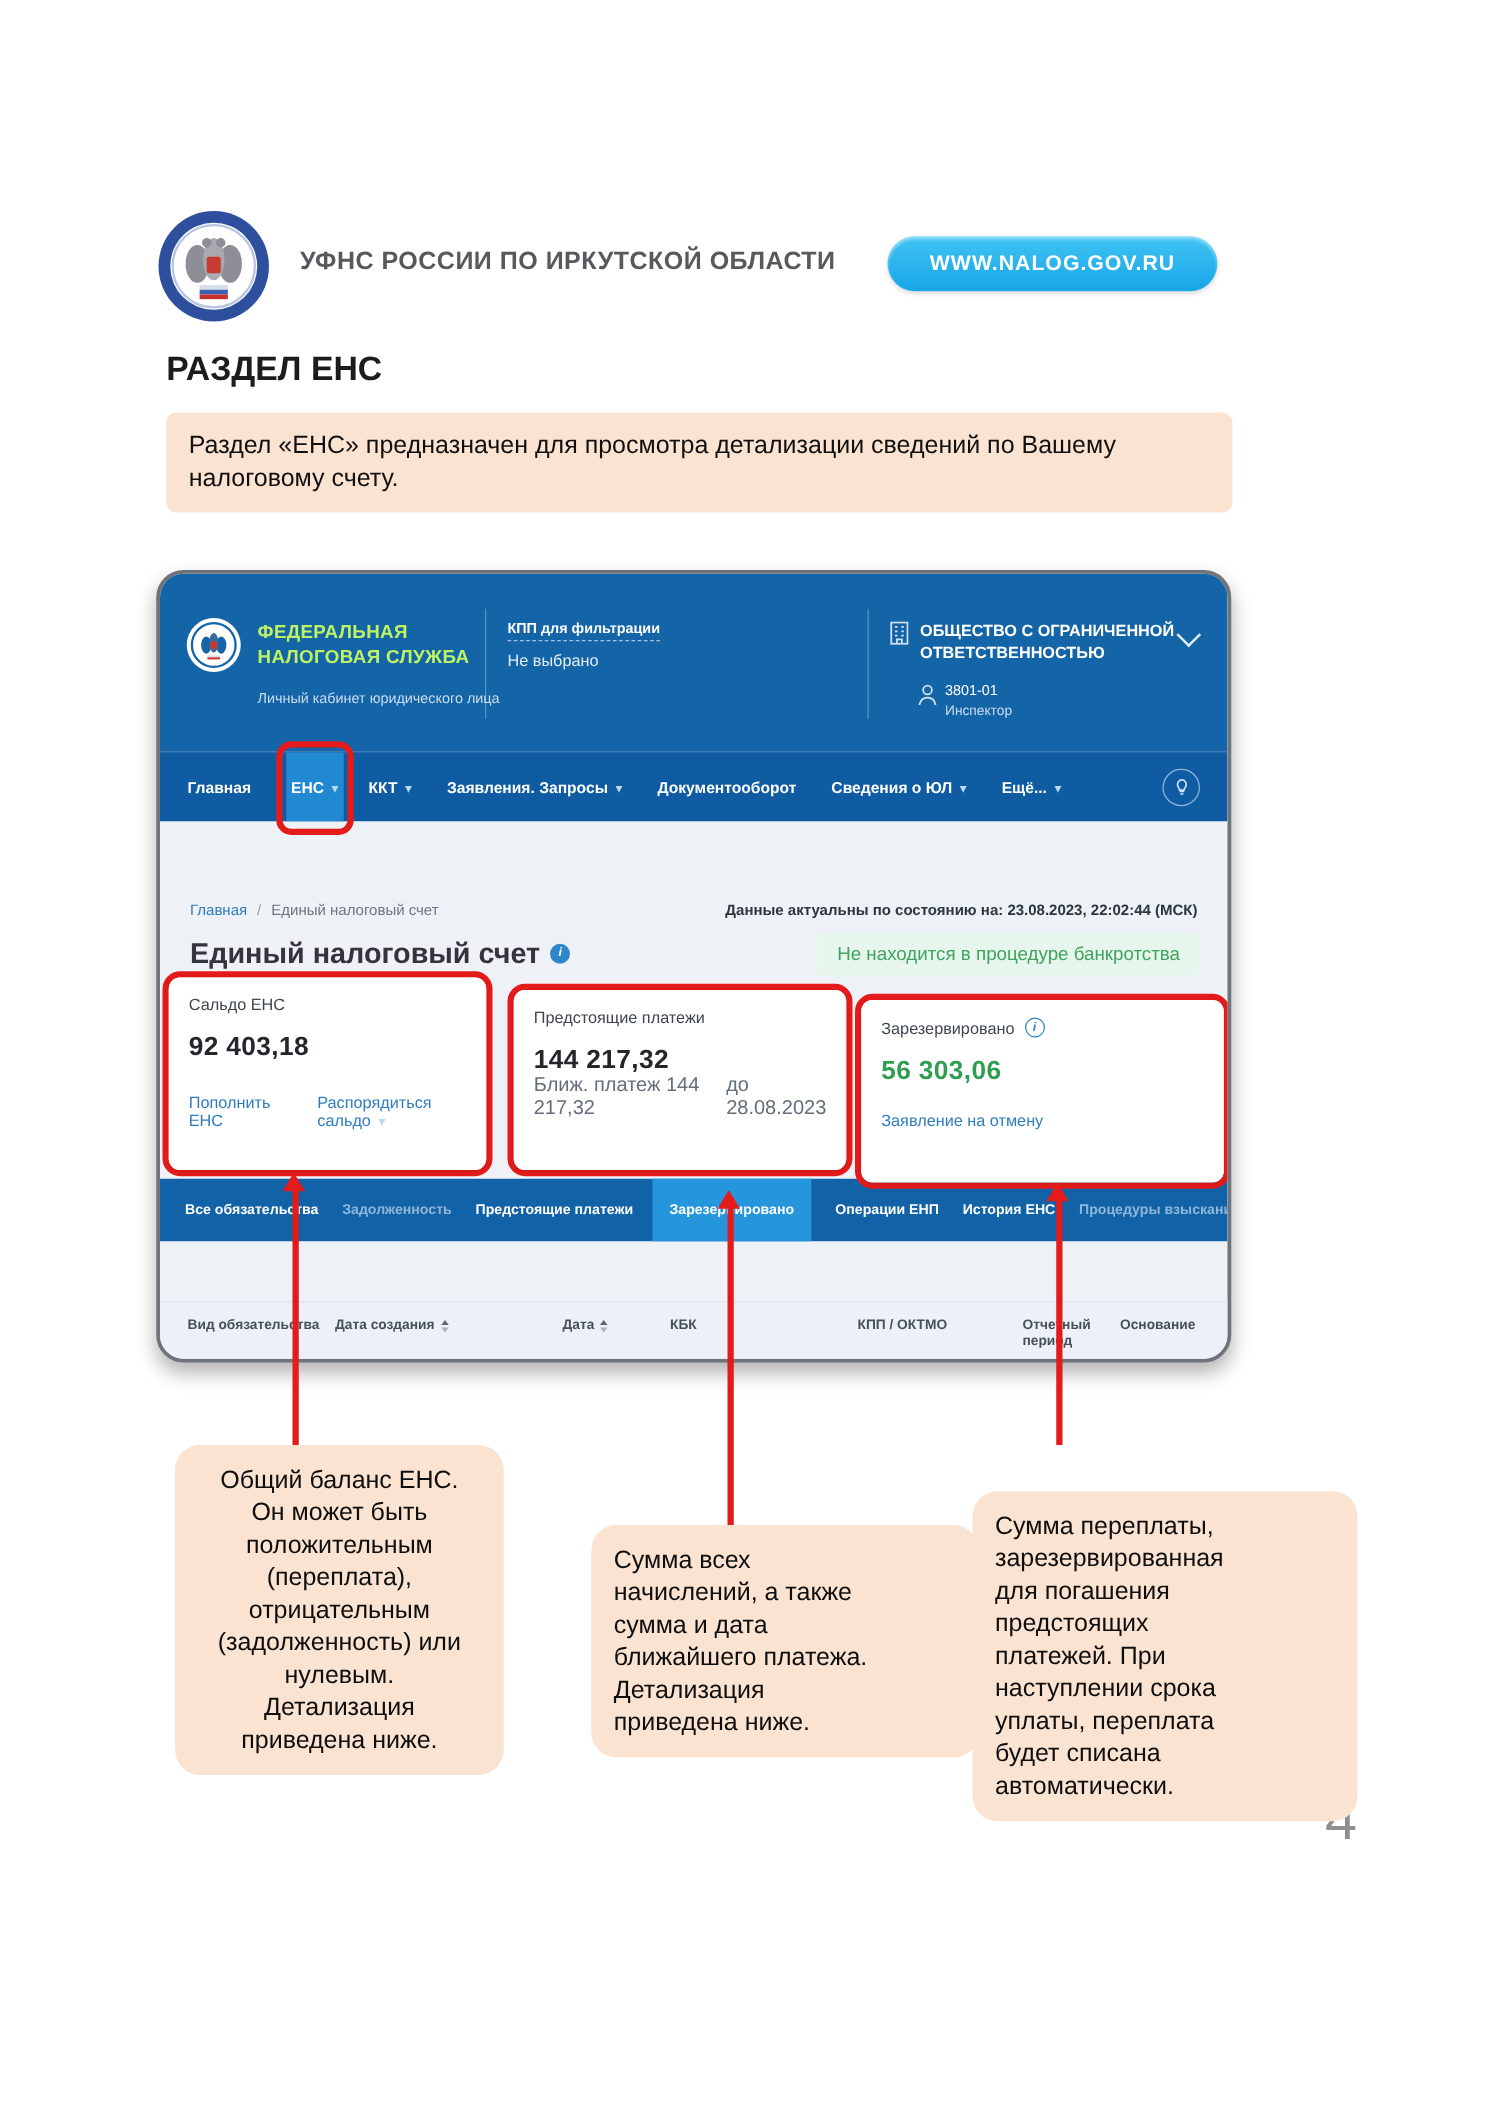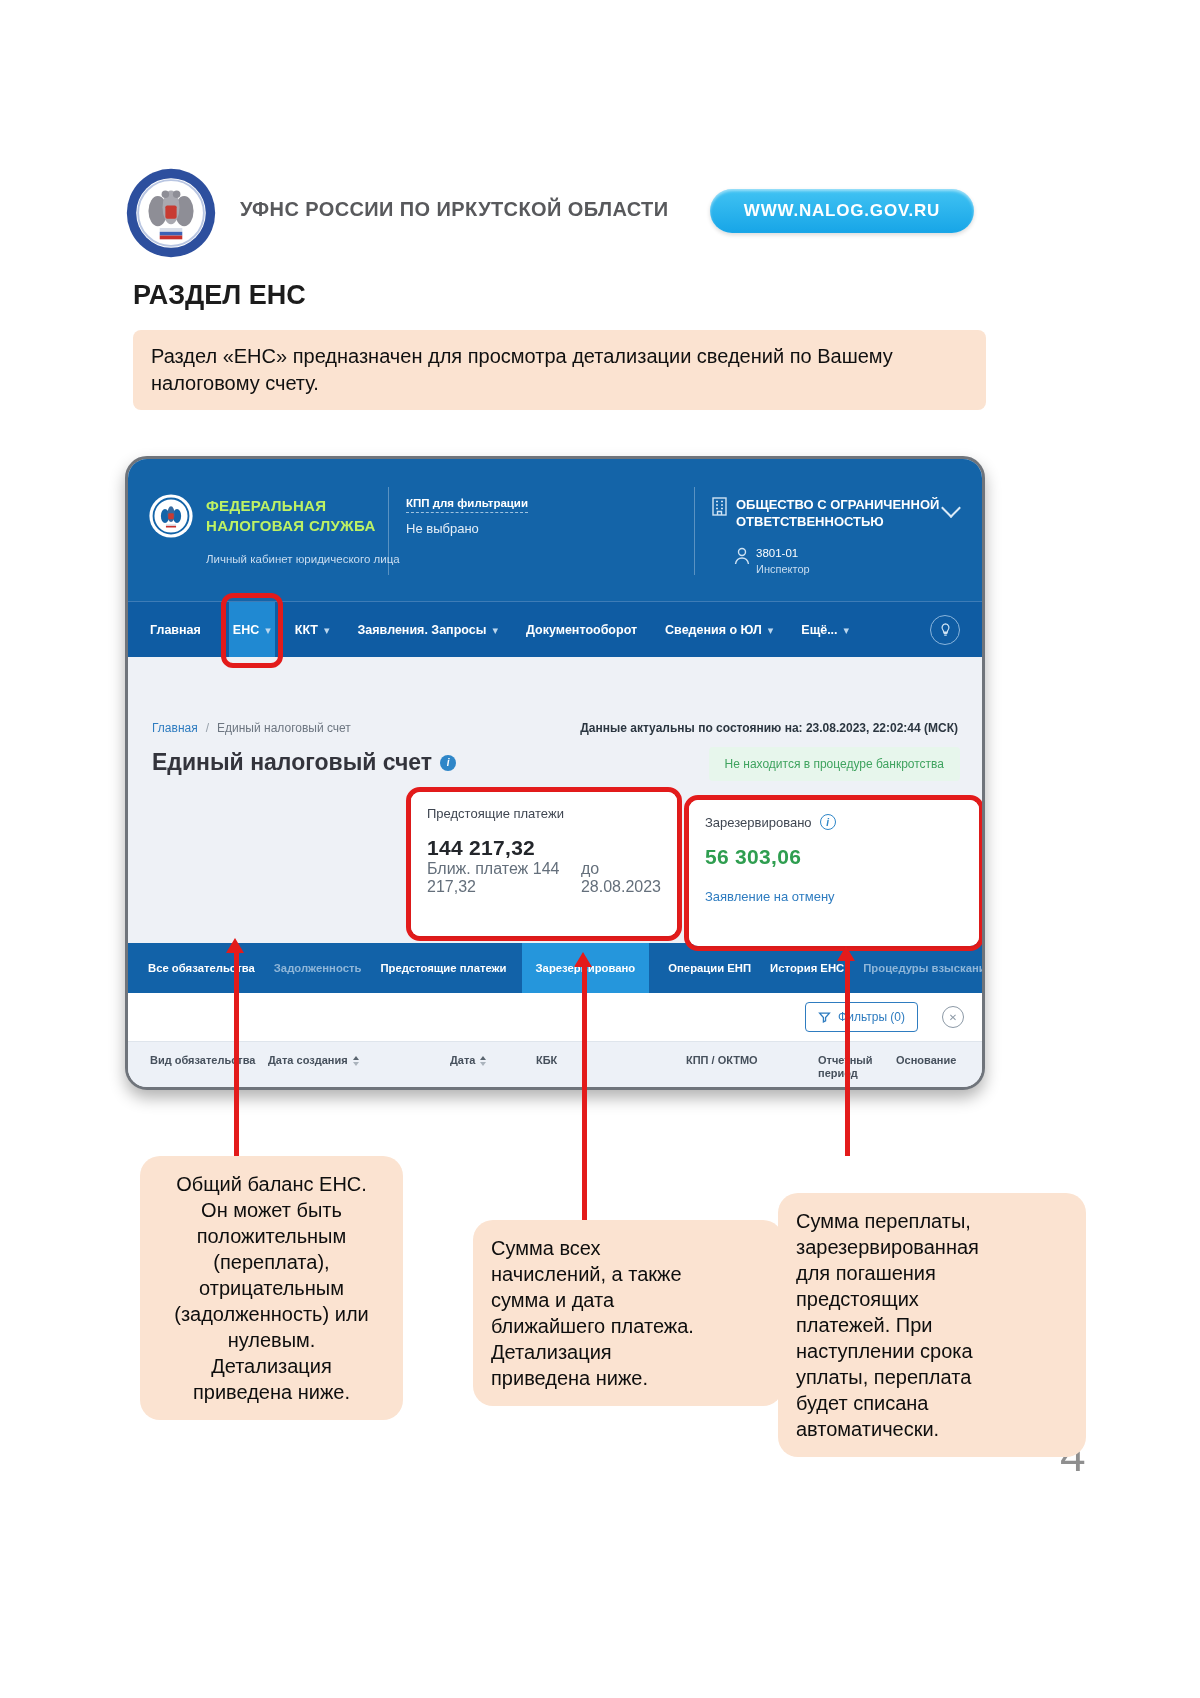--- a/index.html
+++ b/index.html
@@ -78,21 +78,21 @@
 
   .shot-heading { left:24px; top:290px; font-size:23px; font-weight:bold; color:#33343c;
                   display:flex; align-items:center; gap:8px; }
   .info-icon { width:16px; height:16px; border-radius:50%; background:#2e86c8; color:#ffffff;
                font-size:10px; font-style:italic; font-weight:bold; display:inline-flex;
                align-items:center; justify-content:center; }
   .info-icon::after { content:"i"; }
   .info-outline { background:transparent; border:1.5px solid #2e86c8; color:#2e86c8; }
   .info-outline::after { content:"i"; }
   .badge-green { right:22px; top:288px; height:34px; line-height:34px; padding:0 16px;
-                 background:#e7f6ec; color:#3fa35f; font-size:12px; border-radius:4px; }
+                 background:#e7f6ec; color:#3fa35f; font-size:15px; border-radius:4px; }
 
   
   .cardwrap { border:5px solid #e31b1b; border-radius:14px; z-index:4; }
   .cw1 { left:2px;  top:318px; width:264px; height:164px; }
   .cw2 { left:278px; top:328px; width:276px; height:154px; }
   .cw3 { left:556px; top:336px; width:300px; height:156px; }
   .card { width:100%; height:100%; background:#ffffff; border-radius:9px; padding:14px 16px;
           box-shadow:0 1px 3px rgba(0,0,0,.08); }
   .card-label { font-size:13px; color:#3f4651; display:flex; align-items:center; gap:8px; }
   .card-amount { font-size:21px; font-weight:bold; color:#23262b; margin-top:15px; letter-spacing:.3px; }
@@ -242,20 +242,30 @@
     <span>Единый налоговый счет</span>
   </div>
   <div class="abs status-line">Данные актуальны по состоянию на: 23.08.2023, 22:02:44 (МСК)</div>
 
   <div class="abs shot-heading">
     <span>Единый налоговый счет</span>
     <span class="info-icon"></span>
   </div>
   <div class="abs badge-green">Не находится в процедуре банкротства</div>
 
+  <div class="abs cardwrap cw1">
+    <div class="card">
+      <div class="card-label">Сальдо ЕНС</div>
+      <div class="card-amount">92 403,18</div>
+      <div class="card-actions">
+        <span>Пополнить ЕНС</span>
+        <span class="caret">Распорядиться сальдо</span>
+      </div>
+    </div>
+  </div>
   <div class="abs cardwrap cw2">
     <div class="card">
       <div class="card-label">Предстоящие платежи</div>
       <div class="card-amount">144 217,32</div>
       <div class="card-note">
         <span>Ближ. платеж 144 217,32</span>
         <span>до 28.08.2023</span>
       </div>
     </div>
   </div>
@@ -287,29 +297,20 @@
         <span>Операции ЕНП</span>
       </div>
     <div class="tab">
         <span>История ЕНС</span>
       </div>
     <div class="tab tab-dim">
         <span>Процедуры взыскания</span>
       </div>
   </div>
 
-  <div class="filtersrow">
-    <div class="filters-btn">
-      <svg width="13" height="13" viewBox="0 0 24 24" fill="none" stroke="#2e7cc0" stroke-width="2.4">
-        <path d="M3 4h18l-7 8v6l-4 2v-8L3 4z"></path>
-      </svg>
-      <span>Фильтры (0)</span>
-    </div>
-    <div class="reset-icon">✕</div>
-  </div>
 
   <div class="thead">
     <div class="th" style="left:22px">
         <span>Вид обязательства</span>
       </div>
     <div class="th" style="left:140px">
       <span>Дата создания</span>
       <span class="sort-icon">
           <i class="sort-up"></i>
           <i class="sort-dn"></i>

